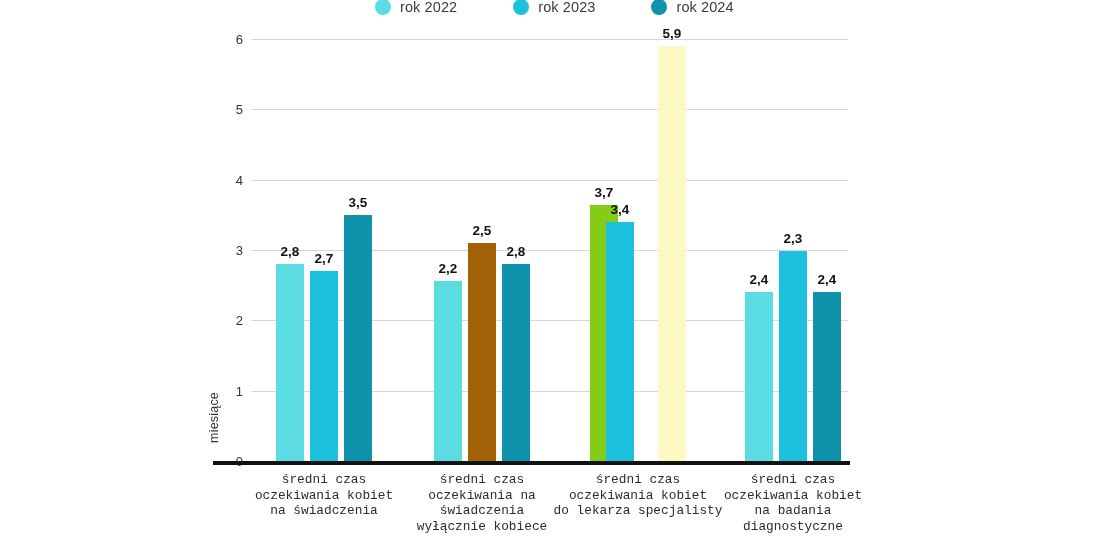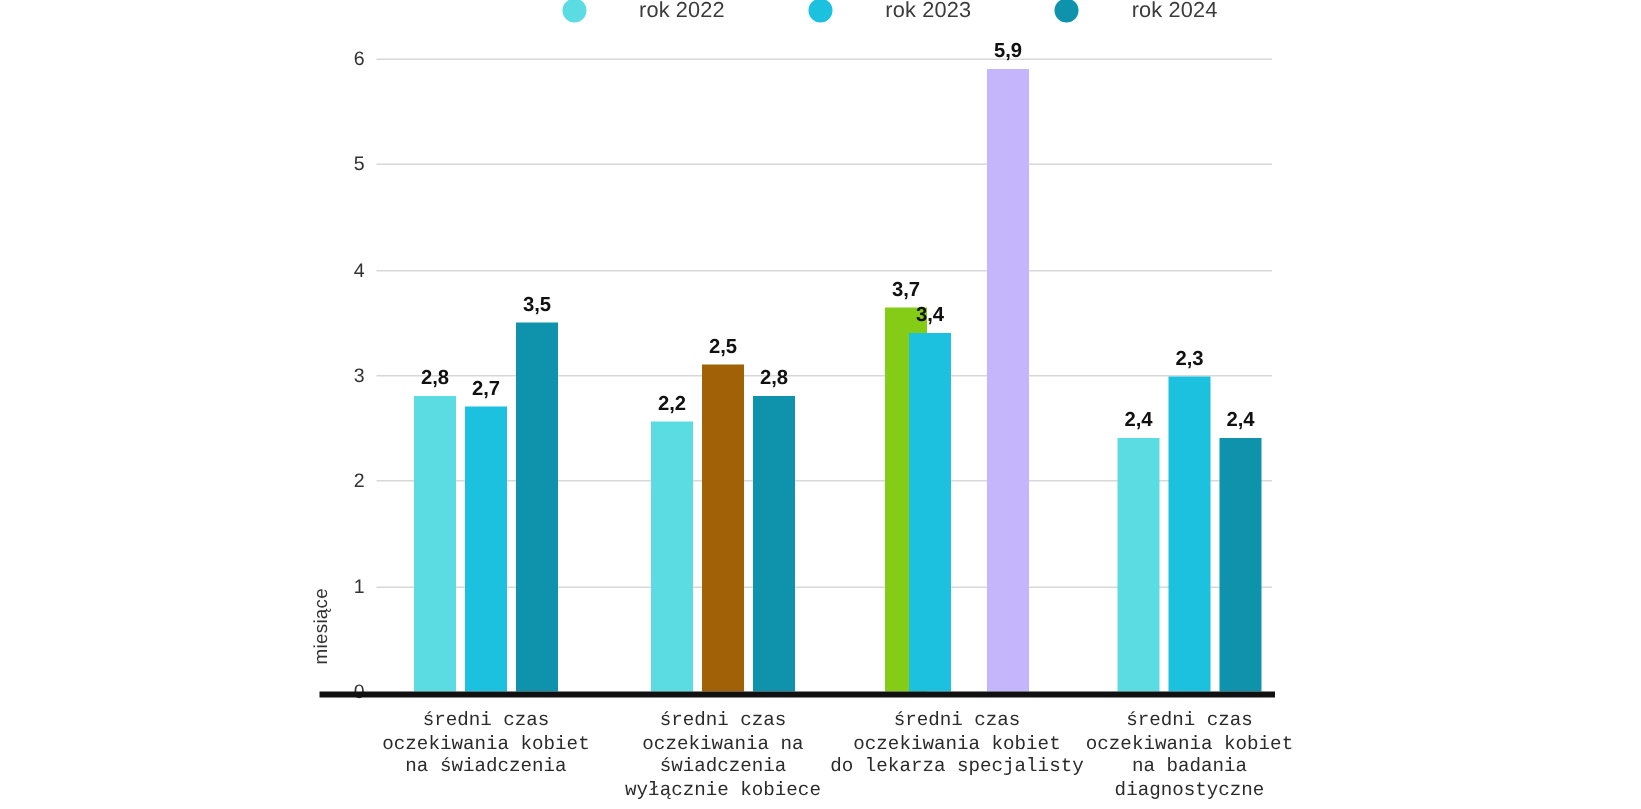--- a/index.html
+++ b/index.html
@@ -28,21 +28,20 @@
     top: -4px;
     height: 22px;
     display: flex;
     align-items: center;
     gap: 0px;
   }
   .legend-item {
     display: flex;
     align-items: center;
     margin-right: 56px;
-    gap: 26px;
   }
   .legend-item:last-child { margin-right: 0; }
   .legend-dot {
     width: 16px;
     height: 16px;
     border-radius: 50%;
     display: inline-block;
     margin-right: 9px;
   }
   .legend-label {
@@ -192,21 +191,21 @@
             <span class="bar-value">2,8</span>
           </div>
         </div>
         <div class="group" style="left: 339px; width: 96px;">
           <div class="bar" style="left: 0px; height: 256px; background: #84cc16;">
             <span class="bar-value">3,7</span>
           </div>
           <div class="bar" style="left: 16px; height: 239.133px; background: rgb(27, 193, 222);">
             <span class="bar-value">3,4</span>
           </div>
-          <div class="bar" style="left: 68px; height: 414.967px; background: #c4b5fd;">
+          <div class="bar" style="left: 68px; height: 414.967px; background: #fef9c3;">
             <span class="bar-value">5,9</span>
           </div>
         </div>
         <div class="group" style="left: 494px; width: 96px;">
           <div class="bar" style="left: 0px; height: 168.8px; background: rgb(91, 220, 227);">
             <span class="bar-value">2,4</span>
           </div>
           <div class="bar" style="left: 34px; height: 210px; background: rgb(27, 193, 222);">
             <span class="bar-value">2,3</span>
           </div>

